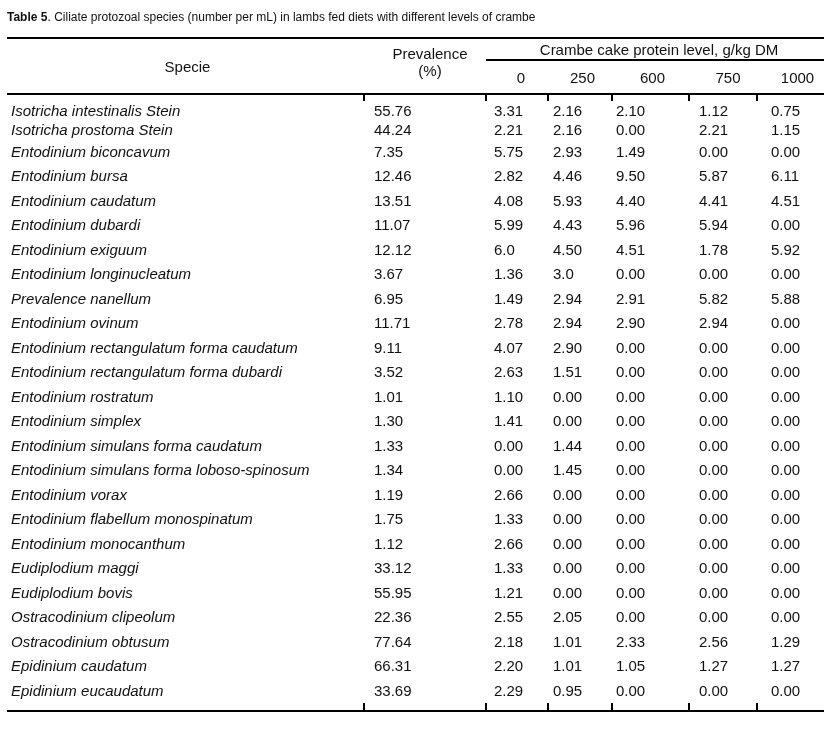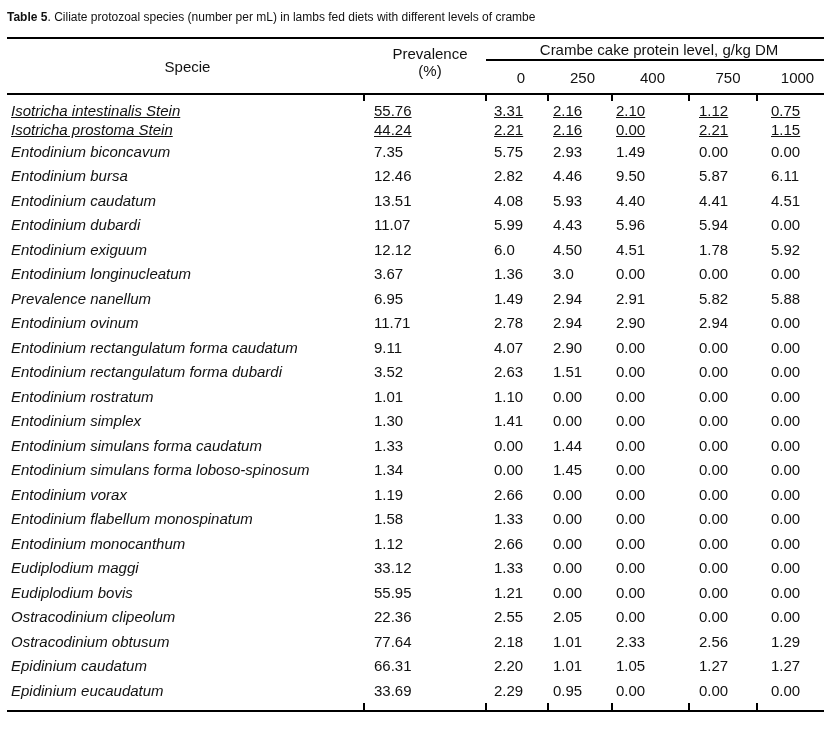--- a/index.html
+++ b/index.html
@@ -47,21 +47,21 @@
   th.prev-h   { vertical-align: bottom; padding-left: 10px; line-height: 17px; padding-bottom: 14px; }
   thead tr.level-row th { height: 34px; vertical-align: middle; }
 
   th.lv0    { padding-left: 8px; }
   th.lv250  { padding-left: 5px; }
   th.lv500  { padding-left: 4px; }
   th.lv750  { padding-left: 10px; }
   th.lv1000 { padding-left: 14px; }
 
   tbody td { vertical-align: middle; height: 24.5px; }
-  tr.tight td { height: 19px; text-decoration: underline; }
+  tr.tight td { height: 19px; }
 
   td.specie { font-style: italic; padding-left: 4px; }
   td.prev   { padding-left: 10px; }
   td.v0     { padding-left: 8px; }
   td.v250   { padding-left: 5px; }
   td.v500   { padding-left: 4px; margin-left: 16px; }
   td.v750   { padding-left: 10px; }
   td.v1000  { padding-left: 14px; }
 
   
@@ -91,21 +91,21 @@
       <th class="rowspan2 specie-h" rowspan="2">Specie</th>
       <th class="rowspan2 prev-h" rowspan="2">
         <span>Prevalence</span><br>
         <span>(%)</span>
       </th>
       <th class="group-span" colspan="5">Crambe cake protein level, g/kg DM</th>
     </tr>
     <tr class="level-row">
       <th class="lv0">0</th>
       <th class="lv250">250</th>
-      <th class="lv500">400</th>
+      <th class="lv500">600</th>
       <th class="lv750">750</th>
       <th class="lv1000">1000</th>
     </tr>
   </thead>
   <tbody>
     <tr class="spacer">
       <td></td>
       <td class="tick"></td>
       <td class="tick"></td>
       <td class="tick"></td>
@@ -261,21 +261,21 @@
     <td class="specie">Entodinium vorax</td>
     <td class="prev">1.19</td>
     <td class="v0">2.66</td>
     <td class="v250">0.00</td>
     <td class="v500">0.00</td>
     <td class="v750">0.00</td>
     <td class="v1000">0.00</td>
   </tr>
       <tr>
     <td class="specie">Entodinium flabellum monospinatum</td>
-    <td class="prev">1.58</td>
+    <td class="prev">1.75</td>
     <td class="v0">1.33</td>
     <td class="v250">0.00</td>
     <td class="v500">0.00</td>
     <td class="v750">0.00</td>
     <td class="v1000">0.00</td>
   </tr>
       <tr>
     <td class="specie">Entodinium monocanthum</td>
     <td class="prev">1.12</td>
     <td class="v0">2.66</td>

